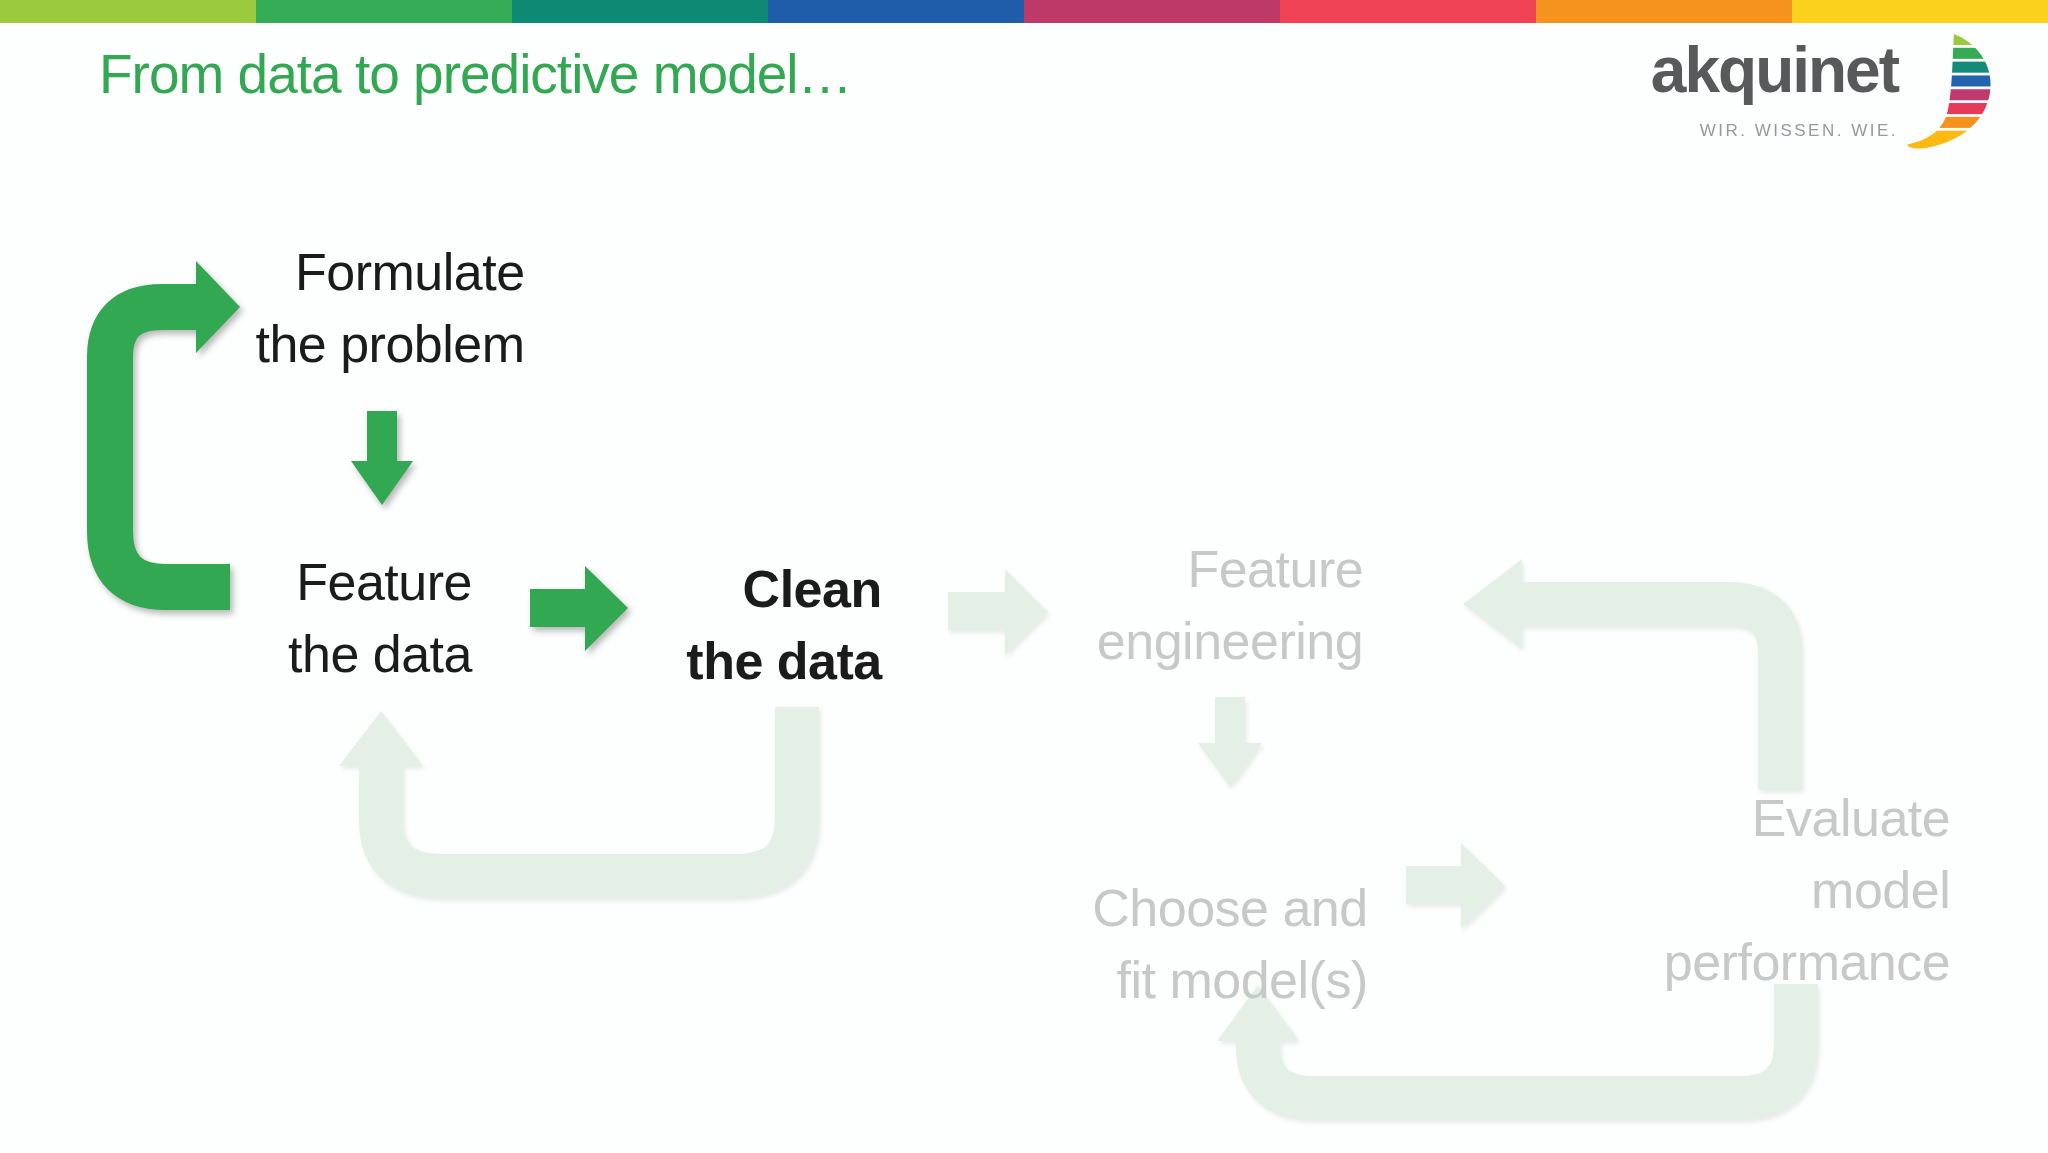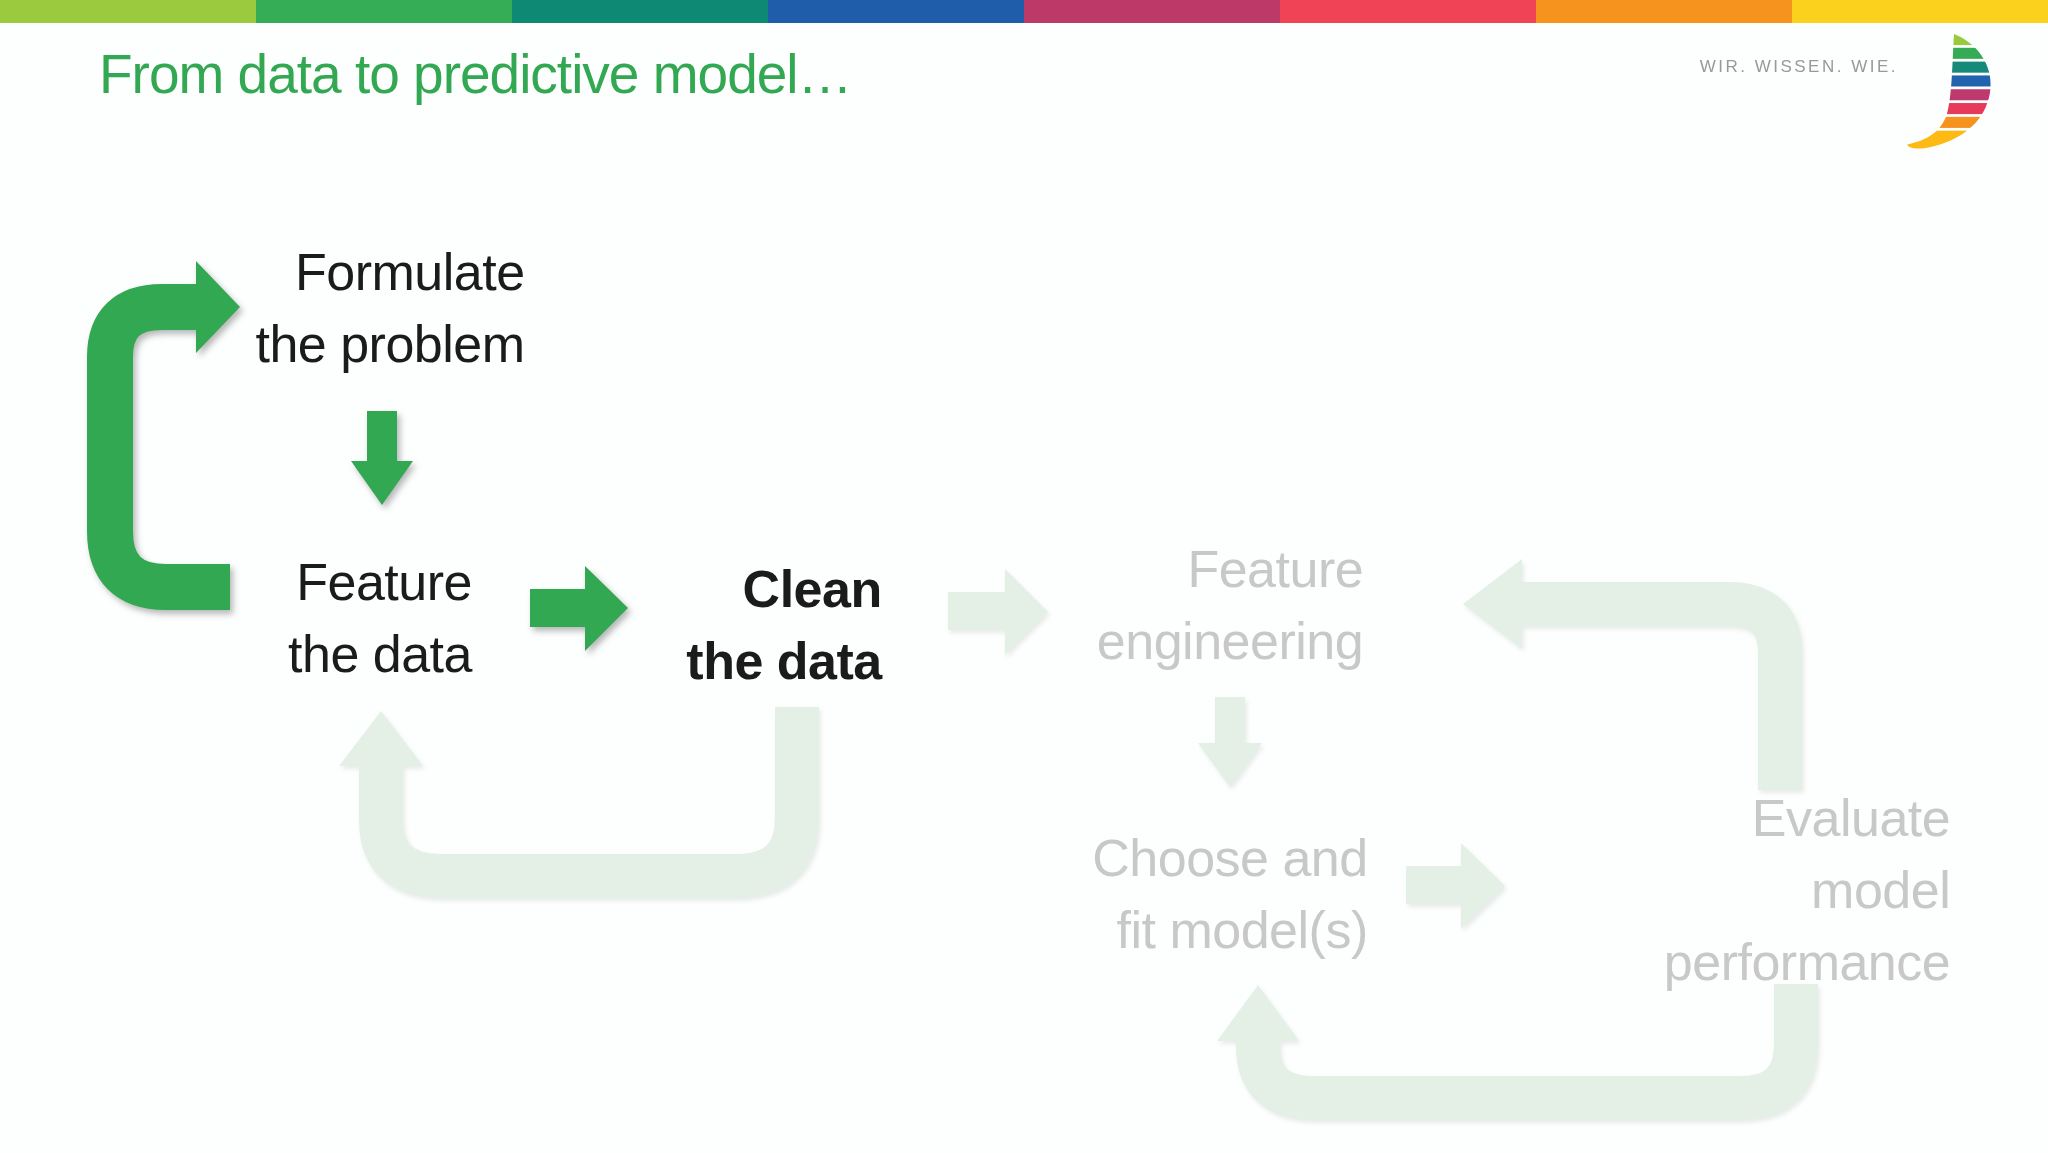--- a/index.html
+++ b/index.html
@@ -71,20 +71,21 @@
       <span style="background: rgb(188, 57, 104);"></span>
       <span style="background: rgb(240, 67, 85);"></span>
       <span style="background: rgb(246, 147, 30);"></span>
       <span style="background: rgb(252, 209, 30);"></span>
     </div>
 
   <div class="slide-title">From data to predictive model…</div>
 
   <div class="logo">
     <div class="logo-text-block">
+      <div class="logo-name">akquinet</div>
       <div class="logo-tagline">WIR. WISSEN. WIE.</div>
     </div>
     <svg class="sail" width="96" height="116" viewBox="0 0 104 126">
       <defs>
         <clipPath id="sailClip">
           <path d="M52 0
                    C 78 10, 96 36, 91 64
                    C 86 93, 64 113, 30 122
                    C 16 126, 3 125, 1 120
                    C 22 116, 38 106, 44 88
@@ -157,19 +158,19 @@
 
   <div class="step state-done" style="left:380px;top:619px;">Feature
 the data</div>
 
   <div class="step state-current" style="left:784px;top:602px;">Clean
 the data</div>
 
   <div class="step state-upcoming" style="left:1230px;top:606px;">Feature
 engineering</div>
 
-  <div class="step state-upcoming" style="left:1230px;top:895px;">Choose and
+  <div class="step state-upcoming" style="left:1230px;top:945px;">Choose and
 fit model(s)</div>
 
   <div class="step state-upcoming" style="left:1763px;top:891px;margin-left:44px;">Evaluate model
 performance</div>
 
 </div>
 
 </body></html>

